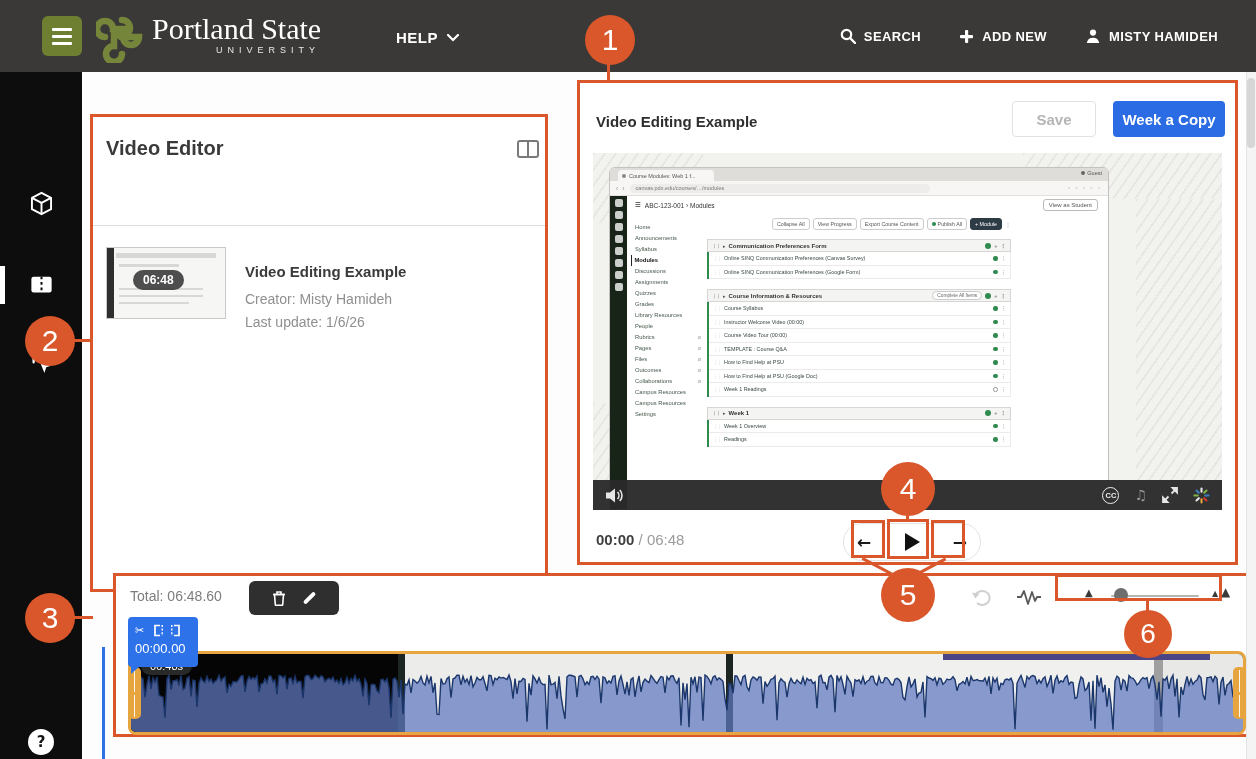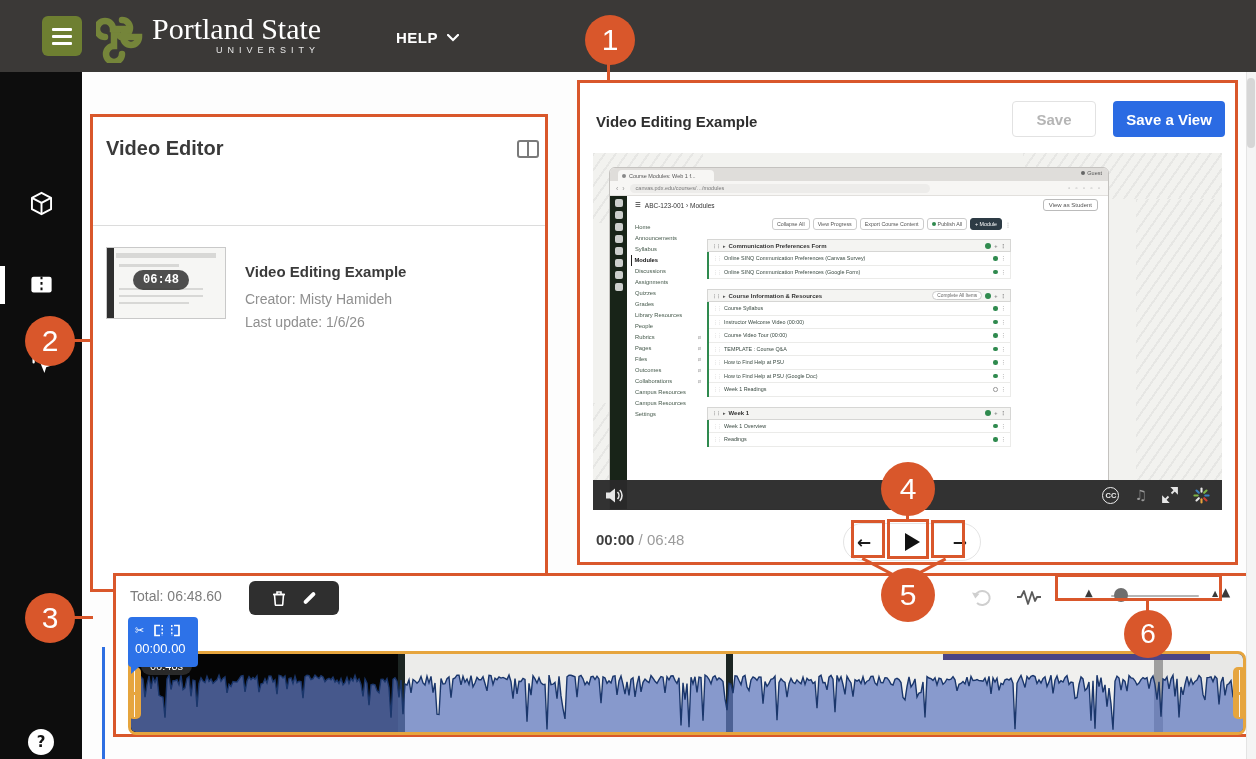--- a/index.html
+++ b/index.html
@@ -30,21 +30,21 @@
   .panelC{left:92px;top:573px;width:1152px;height:164px;margin-left:21px;}
 
   
   .pa-title{left:13px;top:20px;font-size:20px;font-weight:bold;color:#3a3a3a;}
   .pa-split{left:424px;top:23px;cursor:pointer;}
   .pa-divider{left:0;top:108px;width:452px;height:1px;background:#dcdcdc;}
   .pa-tab{left:13px;top:72px;width:112px;height:37px;box-sizing:border-box;border:1px solid #cfcfcf;border-bottom:3px solid #fff;border-radius:8px 8px 0 0;background:#fff;display:flex;align-items:center;justify-content:center;gap:9px;font-size:15px;font-weight:bold;color:#4a4a4a;z-index:2;cursor:pointer;}
   .thumb{left:13px;top:130px;width:118px;height:70px;border:1px solid #c9c9c9;background:#f6f6f4;overflow:hidden;}
   .thumb .tstrip{position:absolute;left:0;top:0;width:7px;height:70px;background:#2e2e2e;}
   .thumb .tline{position:absolute;background:#d8d8d6;height:3px;}
-  .dur-pill{position:absolute;left:26px;top:22px;background:rgba(55,55,55,.88);color:#fff;font-size:12px;font-weight:bold;padding:3px 10px;border-radius:12px;font-family:Liberation Mono, monospace;}
+  .dur-pill{position:absolute;left:26px;top:22px;background:rgba(55,55,55,.88);color:#fff;font-size:12px;font-weight:bold;padding:3px 10px;border-radius:12px;}
   .mi-title{left:152px;top:146px;font-size:15px;font-weight:bold;color:#3a3a3a;}
   .mi-sub{left:152px;font-size:14px;color:#8f8f8f;text-align:center;}
 
   
   .pb-title{left:16px;top:30px;font-size:15px;font-weight:bold;color:#2e2e2e;}
   .btn-save{left:432px;top:18px;width:84px;height:36px;box-sizing:border-box;border:1px solid #e2e2e2;border-radius:4px;background:#fff;color:#b5b5b5;font-size:15px;font-weight:bold;display:flex;align-items:center;justify-content:center;cursor:default;}
   .btn-savecopy{left:533px;top:18px;width:112px;height:36px;border-radius:4px;background:#2b6be3;color:#fff;font-size:15px;font-weight:bold;display:flex;align-items:center;justify-content:center;cursor:pointer;}
   .player{left:13px;top:70px;width:629px;height:357px;background:#f2f2ef;overflow:hidden;}
   .pattern{background:repeating-linear-gradient(125deg,#dddddb 0 2px,transparent 2px 9px);opacity:.55;}
   .browser{left:16px;top:14px;width:500px;height:343px;border:1px solid #c4c2bf;border-radius:6px 6px 0 0;background:#fff;box-sizing:border-box;overflow:hidden;}
@@ -143,20 +143,43 @@
     <div class="abs" style="left:152px;top:14px">
       <div class="brand-top">Portland State</div>
       <div class="brand-bottom">UNIVERSITY</div>
     </div>
     <div class="abs help" style="left:396px;top:29px">
       <span>HELP</span>
       <svg width="12" height="8" viewBox="0 0 12 8">
           <path d="M1 1 L6 6 L11 1" stroke="#fff" stroke-width="2.2" fill="none" stroke-linecap="round"></path>
         </svg>
     </div>
+    <div class="abs hright">
+      <div class="hitem">
+        <svg width="16" height="16" viewBox="0 0 16 16">
+            <circle cx="6.5" cy="6.5" r="4.7" stroke="#fff" stroke-width="2.2" fill="none"></circle>
+            <line x1="10.2" y1="10.2" x2="15" y2="15" stroke="#fff" stroke-width="2.4" stroke-linecap="round"></line>
+          </svg>
+        <span>SEARCH</span>
+      </div>
+      <div class="hitem">
+        <svg width="15" height="15" viewBox="0 0 15 15">
+            <rect x="6" y="1" width="3.2" height="13" rx="1" fill="#fff"></rect>
+            <rect x="1" y="6" width="13" height="3.2" rx="1" fill="#fff"></rect>
+          </svg>
+        <span>ADD NEW</span>
+      </div>
+      <div class="hitem">
+        <svg width="16" height="16" viewBox="0 0 16 16">
+            <circle cx="8" cy="4.6" r="3.1" fill="#fff"></circle>
+            <path d="M1.8 15 a6.3 6.3 0 0 1 12.4 0 Z" fill="#fff"></path>
+          </svg>
+        <span>MISTY HAMIDEH</span>
+      </div>
+    </div>
   </div>
 
   <div class="abs sidebar">
     <div class="abs active-bar"></div>
     <div class="abs side-ic" style="top:118px">
       <svg width="27" height="27" viewBox="0 0 24 24">
           <g fill="none" stroke="#fff" stroke-width="1.7" stroke-linejoin="round">
             <polygon points="12,2.5 20.5,7 12,11.5 3.5,7"></polygon>
             <polyline points="3.5,7 3.5,17 12,21.5 20.5,17 20.5,7"></polyline>
             <line x1="12" y1="11.5" x2="12" y2="21.5"></line>
@@ -202,21 +225,21 @@
       <div class="dur-pill">06:48</div>
     </div>
     <div class="abs mi-title">Video Editing Example</div>
     <div class="abs mi-sub" style="top:174px">Creator: Misty Hamideh</div>
     <div class="abs mi-sub" style="top:197px">Last update: 1/6/26</div>
   </div>
 
   <div class="abs panel panelB">
     <div class="abs pb-title">Video Editing Example</div>
     <div class="abs btn-save">Save</div>
-    <div class="abs btn-savecopy">Save a View</div>
+    <div class="abs btn-savecopy">Week a Copy</div>
 
     <div class="abs player">
       <div class="abs pattern" style="left:0;top:0;width:110px;height:70px"></div>
       <div class="abs pattern" style="left:430px;top:0;width:199px;height:46px"></div>
       <div class="abs pattern" style="left:543px;top:46px;width:86px;height:281px"></div>
       <div class="abs pattern" style="left:0;top:250px;width:130px;height:77px"></div>
 
       <div class="abs browser">
         <div class="tabbar">
           <div class="btab">

